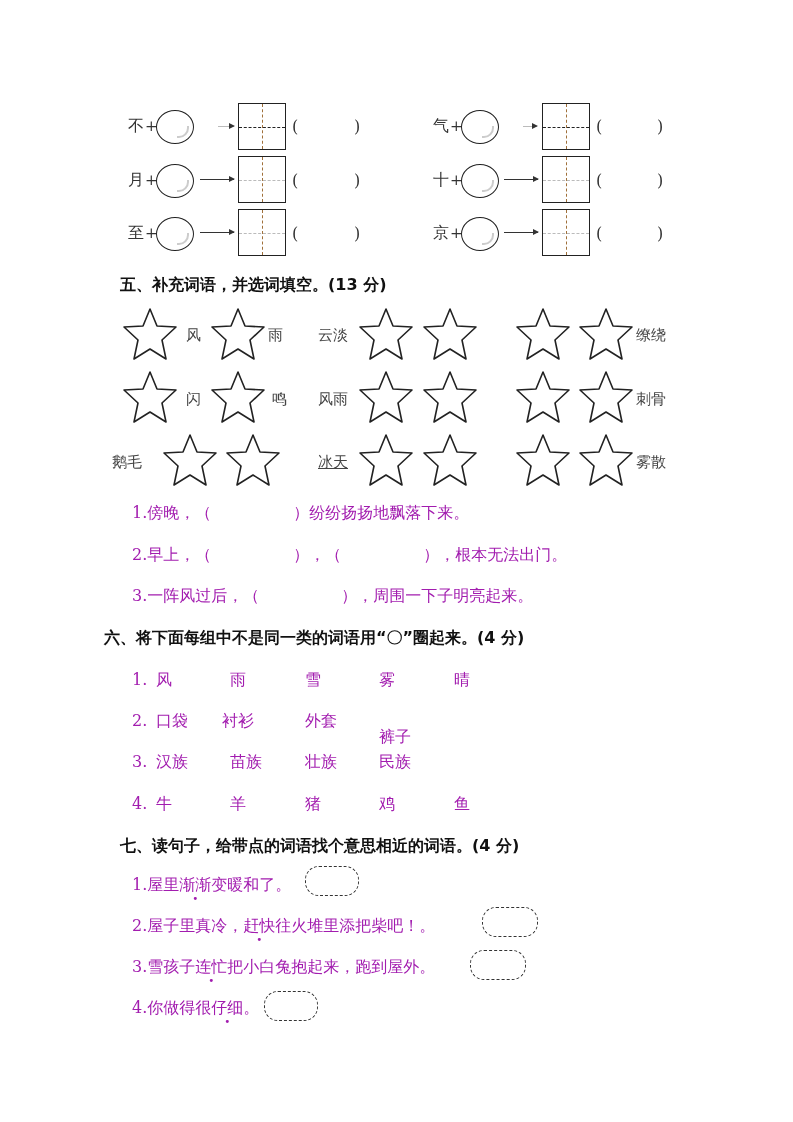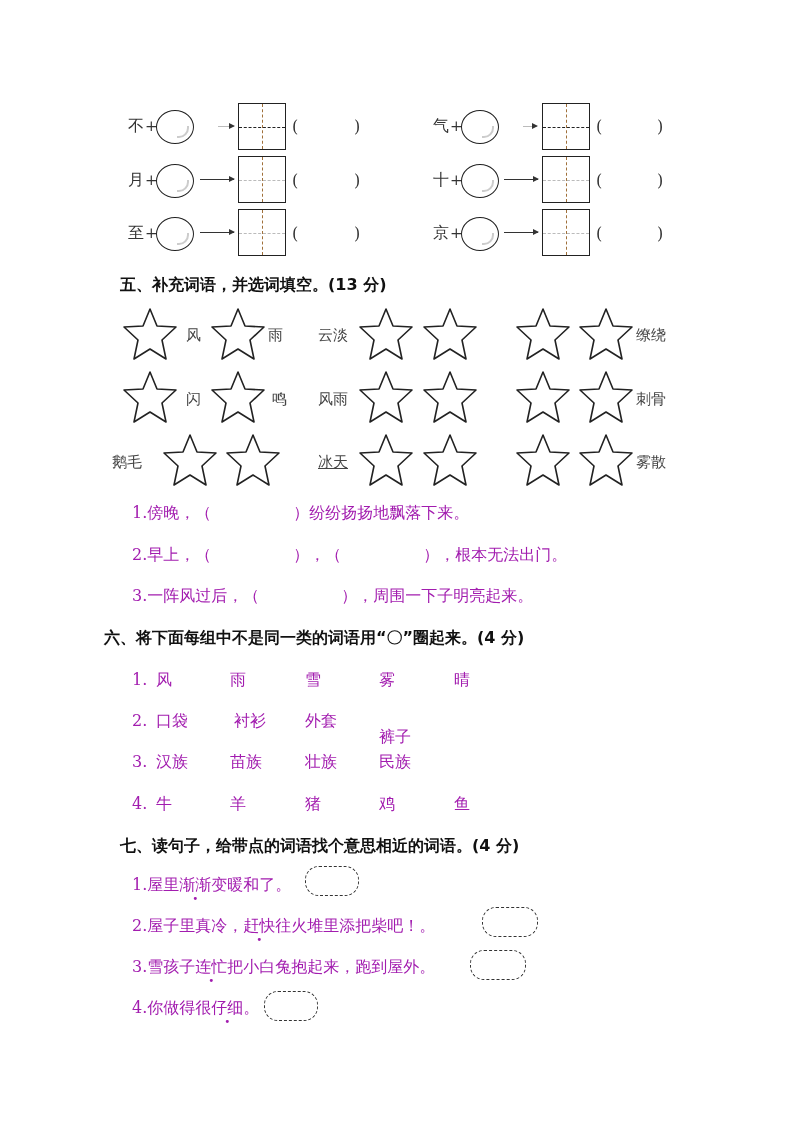--- a/index.html
+++ b/index.html
@@ -199,21 +199,21 @@
 <div>
   <div class="abs line" style="left:120px;top:670px;">1.</div>
   <div class="abs line" style="left:144px;top:670px;">风</div>
   <div class="abs line" style="left:218px;top:670px;">雨</div>
   <div class="abs line" style="left:293px;top:670px;">雪</div>
   <div class="abs line" style="left:367px;top:670px;">雾</div>
   <div class="abs line" style="left:442px;top:670px;">晴</div>
 
   <div class="abs line" style="left:120px;top:711px;">2.</div>
   <div class="abs line" style="left:144px;top:711px;">口袋</div>
-  <div class="abs line" style="left:222px;top:711px;">衬衫</div>
+  <div class="abs line" style="left:210px;top:711px;">衬衫</div>
   <div class="abs line" style="left:293px;top:711px;">外套</div>
   <div class="abs line" style="left:367px;top:727px;">裤子</div>
 
   <div class="abs line" style="left:120px;top:752px;">3.</div>
   <div class="abs line" style="left:144px;top:752px;">汉族</div>
   <div class="abs line" style="left:218px;top:752px;">苗族</div>
   <div class="abs line" style="left:293px;top:752px;">壮族</div>
   <div class="abs line" style="left:367px;top:752px;">民族</div>
 
   <div class="abs line" style="left:120px;top:794px;">4.</div>

